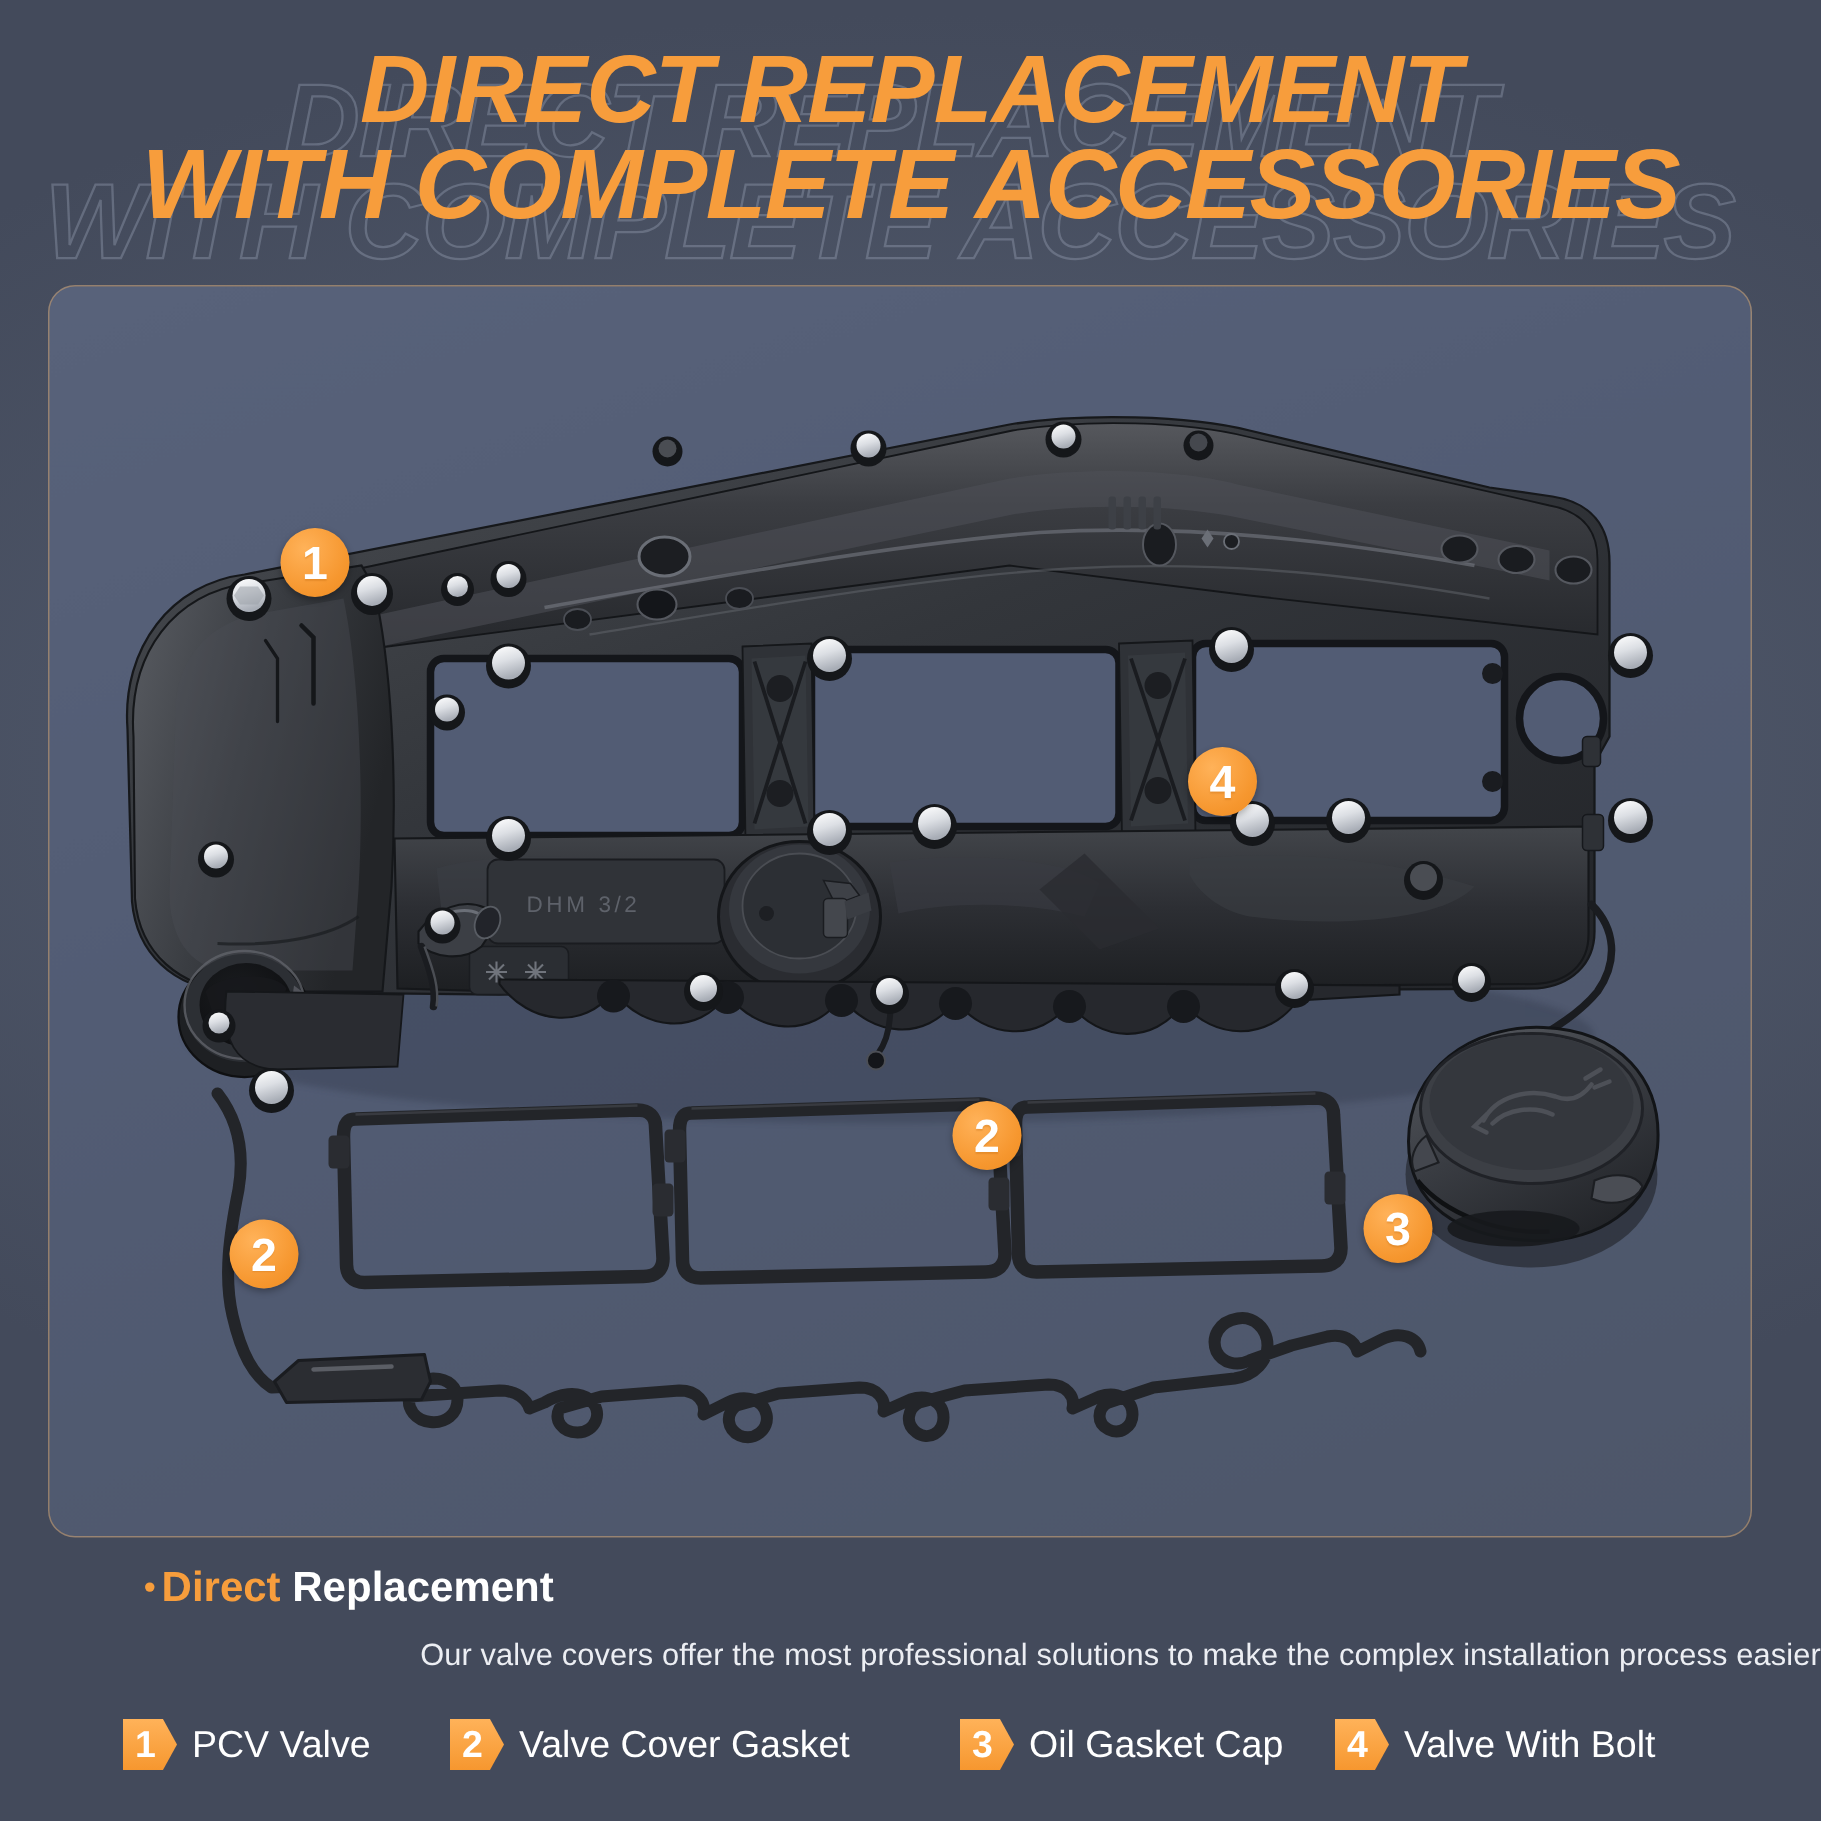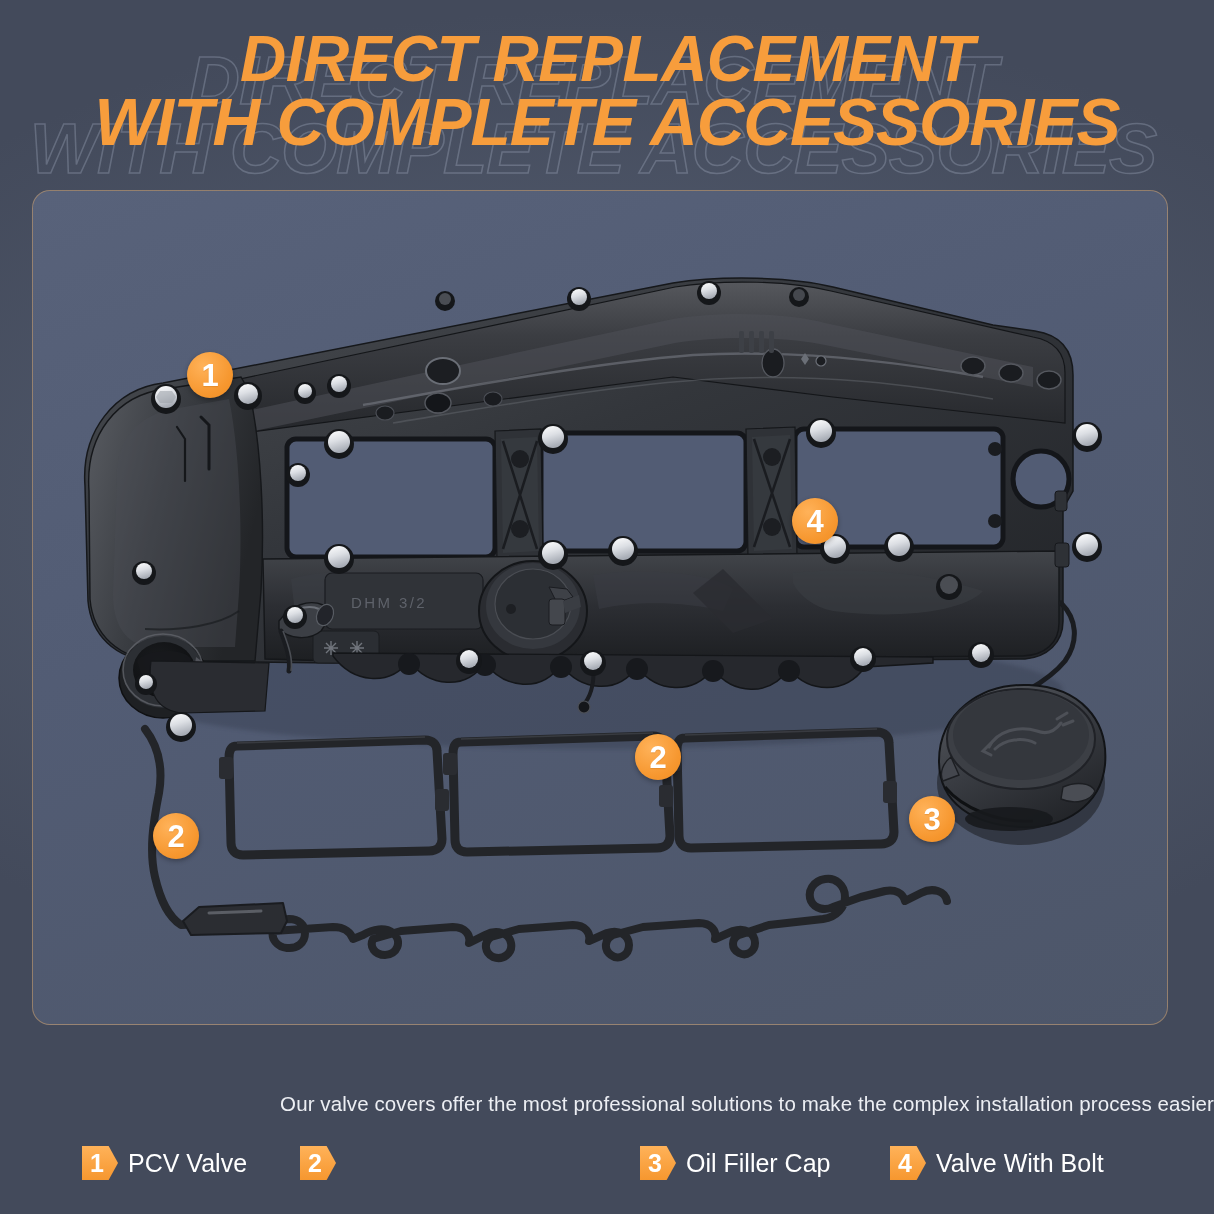--- a/index.html
+++ b/index.html
@@ -532,35 +532,40 @@
 
   <div class="cal" style="left:187px;top:352px;">1</div>
   <div class="cal" style="left:635px;top:734px;">2</div>
   <div class="cal" style="left:153px;top:813px;">2</div>
   <div class="cal" style="left:909px;top:796px;">3</div>
   <div class="cal" style="left:792px;top:498px;">4</div>
 
   <div class="bottom">
 
     <div class="brow">
+      <div class="bhead b1">
+        <span class="dot">•</span><span class="or">Direct</span>
+        <span>Replacement</span>
+      </div>
     </div>
 
     <div class="sub">Our valve covers offer the most professional solutions to make the complex installation process easier</div>
 
     <div class="legend">
       <div class="leg l1">
         <span class="tag">1</span>
         <span class="leglab">PCV Valve</span>
       </div>
       <div class="leg l2">
         <span class="tag">2</span>
+        <span class="leglab">Valve Cover Gasket</span>
       </div>
       <div class="leg l3">
         <span class="tag">3</span>
-        <span class="leglab">Oil Filler Cap</span>
+        <span class="leglab">Oil Gasket Cap</span>
       </div>
       <div class="leg l4">
         <span class="tag">4</span>
         <span class="leglab">Valve With Bolt</span>
       </div>
     </div>
   </div>
 </div>
 
 </body></html>

